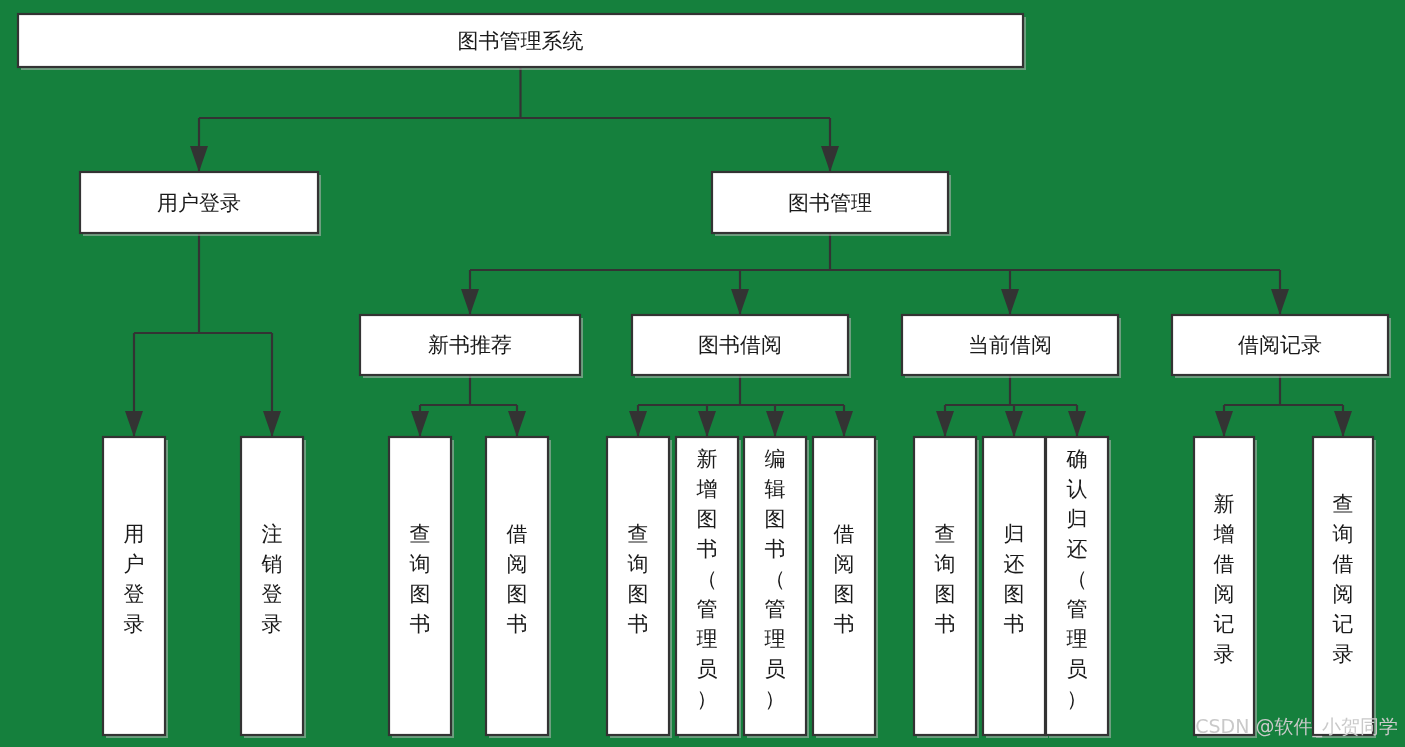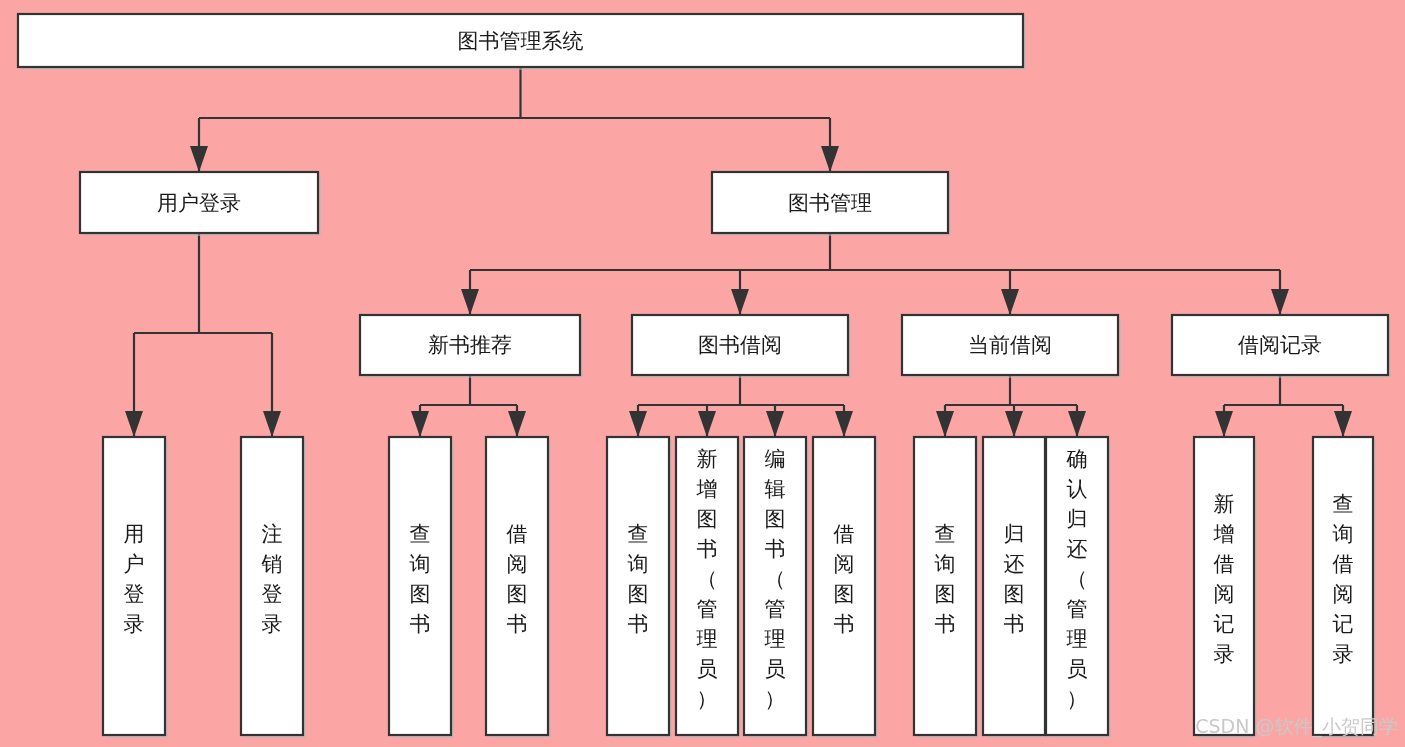--- a/index.html
+++ b/index.html
@@ -8,21 +8,21 @@
     padding: 0;
     background: #ffffff;
   }
   body {
     font-family: "DejaVu Sans", "Liberation Sans", sans-serif;
   }
   #diagram-root {
     position: relative;
     width: 1405px;
     height: 747px;
-    background: #fca5a5;
+    background: #15803d;
     overflow: hidden;
   }
   svg#tree-svg {
     position: absolute;
     left: 0;
     top: 0;
     width: 1405px;
     height: 747px;
     display: block;
   }

